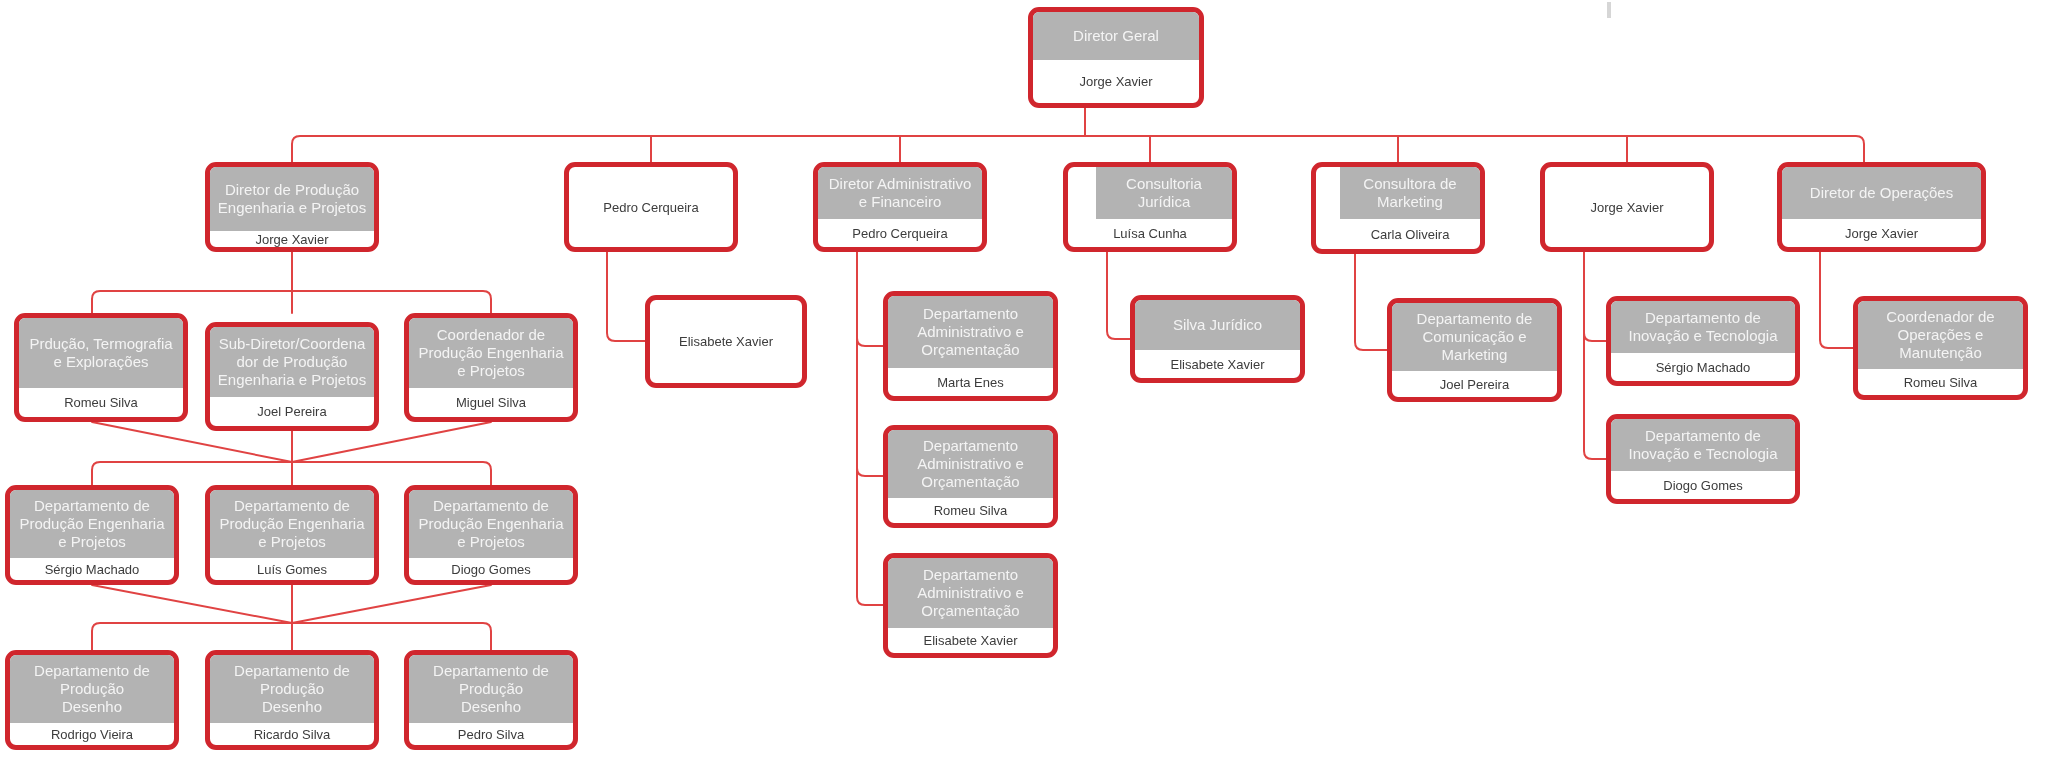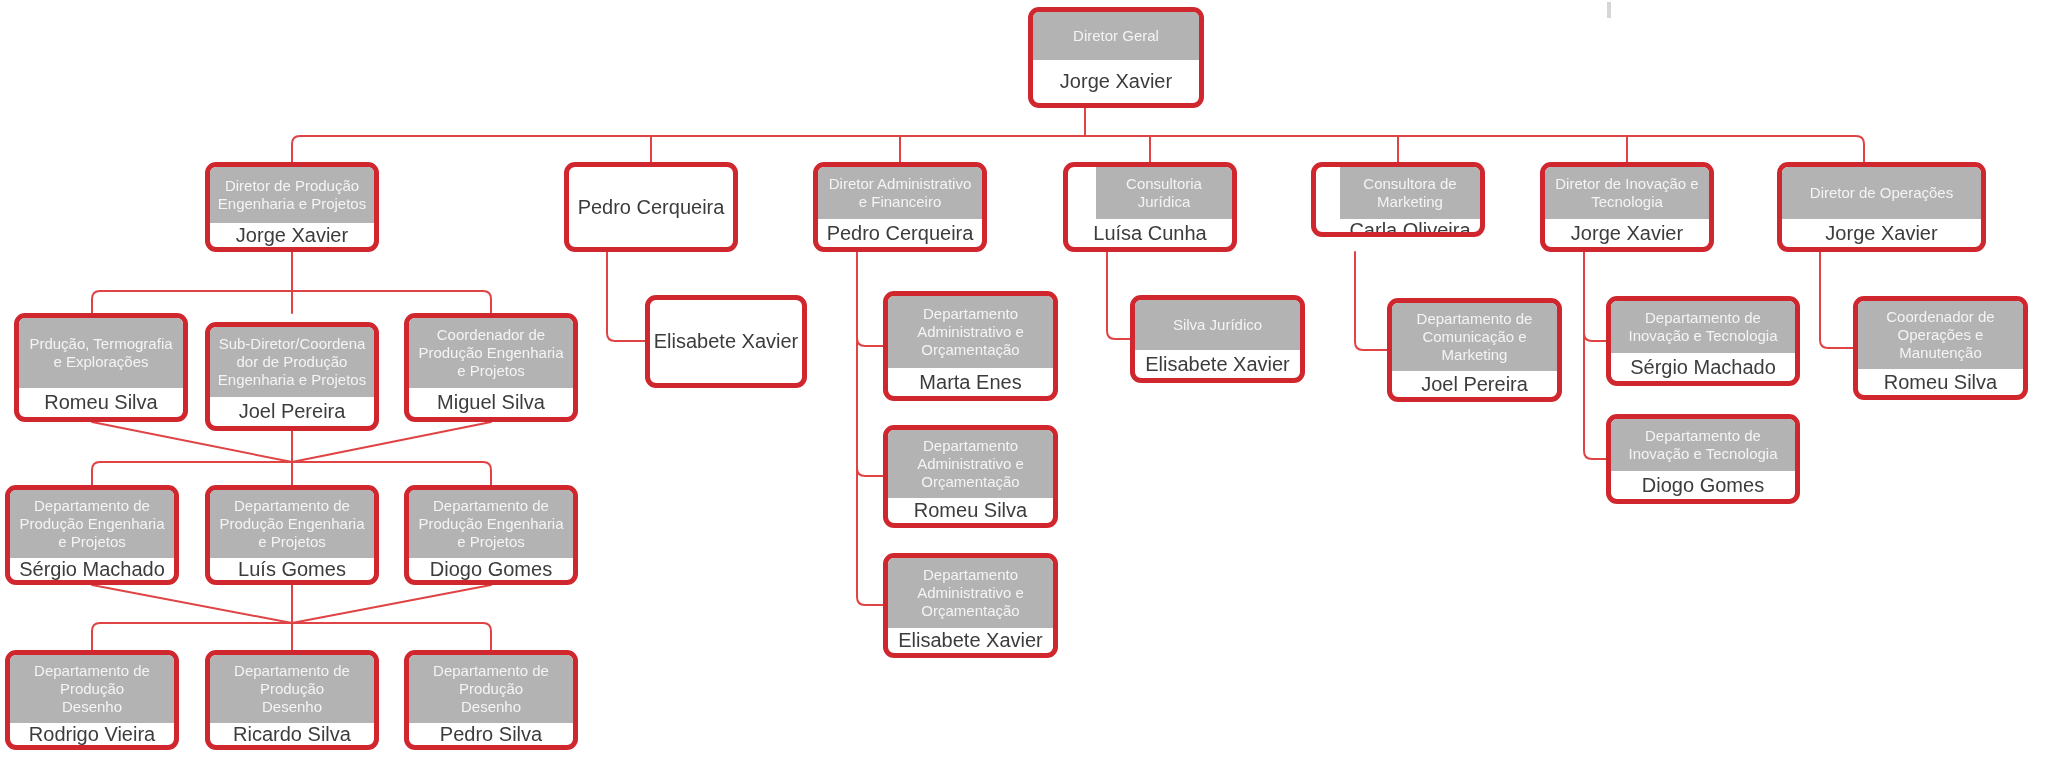--- a/index.html
+++ b/index.html
@@ -28,21 +28,21 @@
     display:flex;align-items:center;justify-content:center;
     text-align:center;
     white-space:pre-line;
     font-size:15px;line-height:1.22;
     padding:0 4px;
   }
   .node .bd{
     flex:1;
     display:flex;align-items:center;justify-content:center;
     color:#3c3c3c;
-    font-size:20px;
+    font-size:13px;
     text-align:right;
   }
   .caret-mark{
     position:absolute;
     background:#d6d6d6;
   }
 </style>
 </head>
 <body>
 
@@ -58,43 +58,41 @@
       <path d="M1355,252 L1355,342 Q1355,350 1363,350 L1387,350"></path>
       <path d="M1584,252 L1584,451 Q1584,459 1592,459 L1606,459 M1584,333 Q1584,341 1592,341 L1606,341"></path>
       <path d="M1820,252 L1820,340 Q1820,348 1828,348 L1853,348"></path>
     </svg>
   <div class="caret-mark" style="left: 1607px; top: 2px; width: 4px; height: 16px;"></div>
 <div class="node" style="left: 997px; top: 7px; width: 176px; height: 101px; margin-left: 31px;">
       <div class="hd" style="height: 48px;">Diretor Geral</div>
       <div class="bd">Jorge Xavier</div>
     </div>
     <div class="node" style="left: 205px; top: 162px; width: 174px; height: 90px;">
-      <div class="hd" style="height: 56px;">Diretor de Produção
+      <div class="hd" style="height: 64px;">Diretor de Produção
 Engenharia e Projetos</div>
       <div class="bd">Jorge Xavier</div>
     </div>
     <div class="node" style="left: 564px; top: 162px; width: 174px; height: 90px;">
       <div class="bd">Pedro Cerqueira</div>
     </div>
     <div class="node" style="left: 813px; top: 162px; width: 174px; height: 90px;">
       <div class="hd" style="height: 52px;">Diretor Administrativo
 e Financeiro</div>
       <div class="bd">Pedro Cerqueira</div>
     </div>
     <div class="node" style="left: 1063px; top: 162px; width: 174px; height: 90px;">
       <div class="hd" style="height: 52px; margin-left: 28px;">Consultoria Jurídica</div>
       <div class="bd">Luísa Cunha</div>
     </div>
-    <div class="node" style="left: 1311px; top: 162px; width: 174px; height: 75px; padding-left: 24px;">
+    <div class="node" style="left: 1311px; top: 162px; width: 174px; height: 92px; padding-left: 24px;">
       <div class="hd" style="height: 52px;">Consultora de Marketing</div>
       <div class="bd">Carla Oliveira</div>
     </div>
     <div class="node" style="left: 1540px; top: 162px; width: 174px; height: 90px;">
-      <div class="hd" style="height: 52px;">Diretor de Inovação e
-Tecnologia</div>
       <div class="bd">Jorge Xavier</div>
     </div>
     <div class="node" style="left: 1777px; top: 162px; width: 209px; height: 90px;">
       <div class="hd" style="height: 52px;">Diretor de Operações</div>
       <div class="bd">Jorge Xavier</div>
     </div>
     <div class="node" style="left: 14px; top: 313px; width: 174px; height: 109px;">
       <div class="hd" style="height: 70px;">Prdução, Termografia
 e Explorações</div>
       <div class="bd">Romeu Silva</div>

